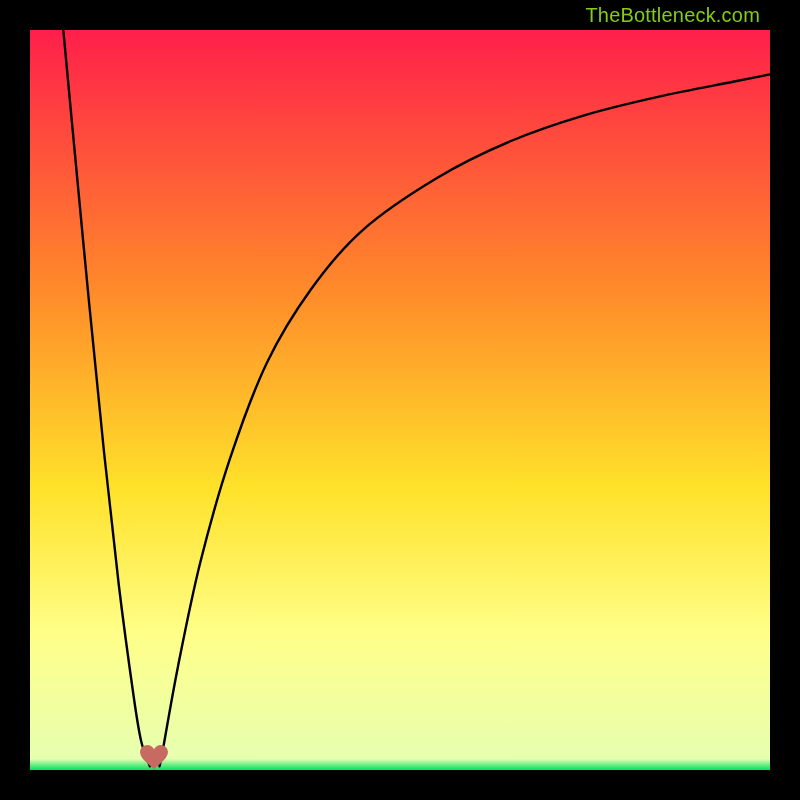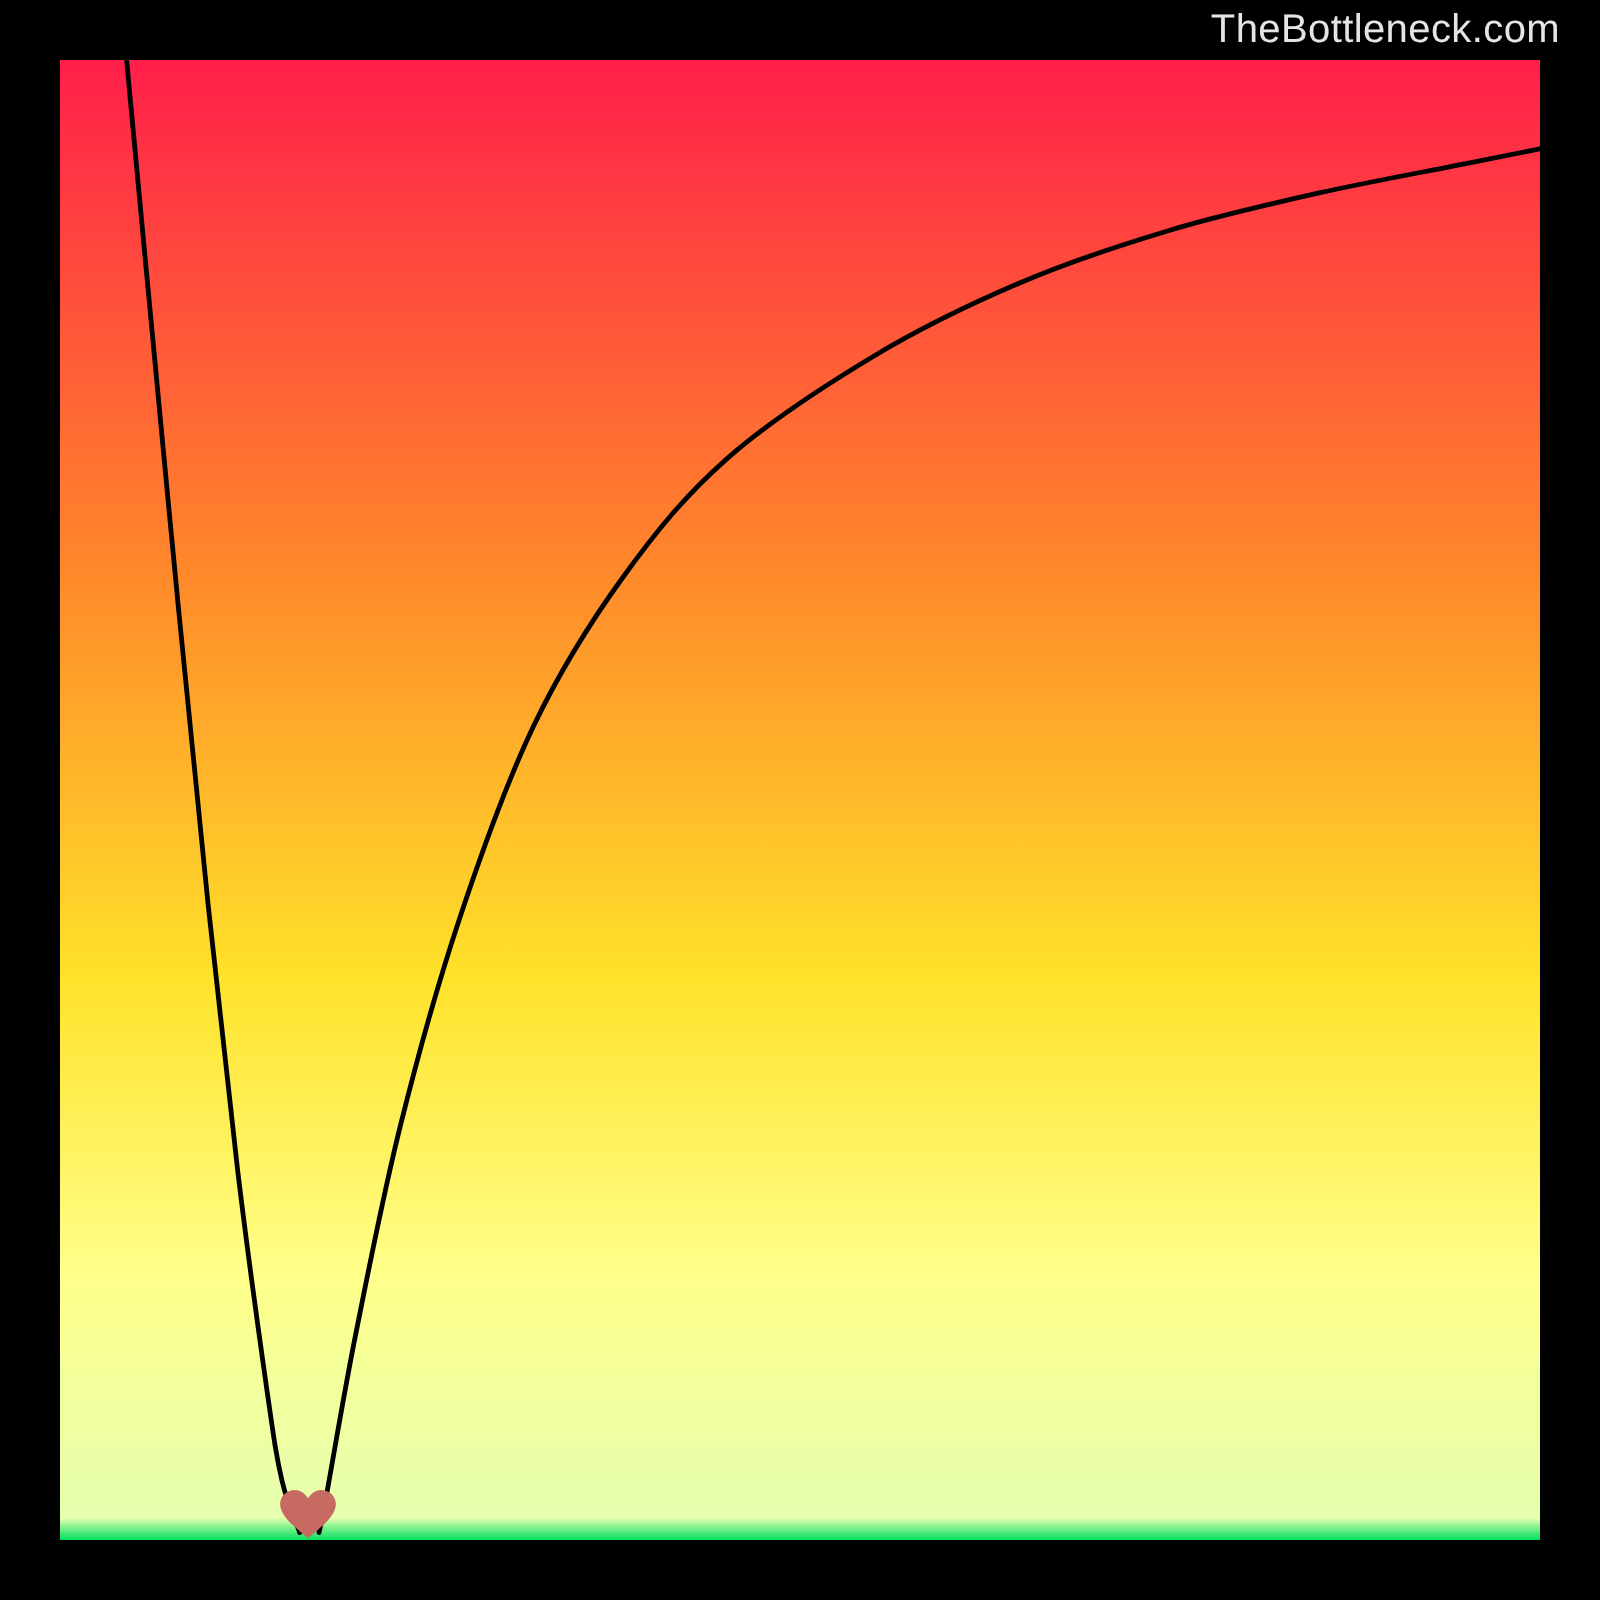--- a/index.html
+++ b/index.html
@@ -28,22 +28,22 @@
   .gradient-bg {
     position: absolute;
     left: 0;
     top: 0;
     width: 100%;
     height: 100%;
   }
   .watermark {
     position: absolute;
     top: 4px;
-    right: 20px;
-    color: #e5e5e5;
+    right: 40px;
+    color: #84cc16;
     font-size: 20px;
     font-weight: 500;
     letter-spacing: 0.2px;
   }
   svg.curve {
     position: absolute;
     left: 0;
     top: 0;
     width: 100%;
     height: 100%;

